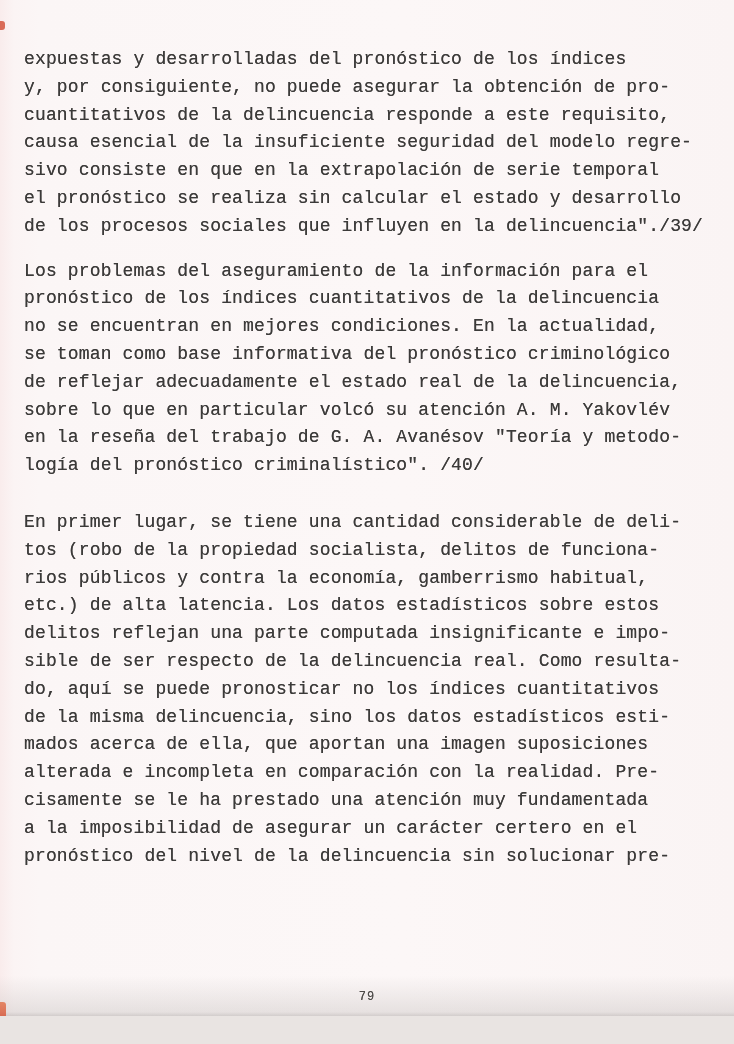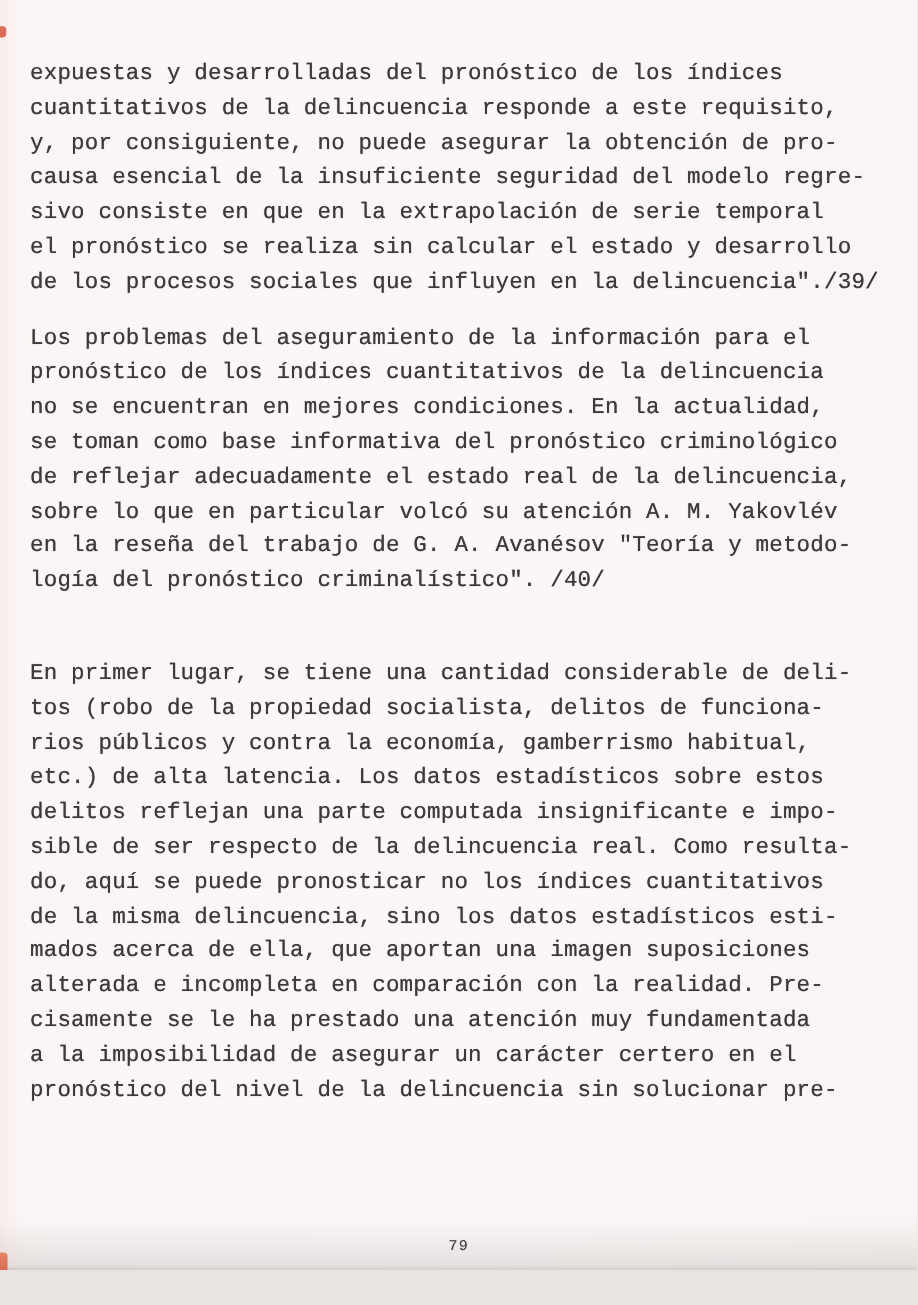--- a/index.html
+++ b/index.html
@@ -22,21 +22,21 @@
   .text-block {
     position: absolute;
     left: 24px;
     top: 46px;
     width: 690px;
   }
   .para {
     margin: 0;
   }
   .para-1 { margin-bottom: 17px; }
-  .para-2 { margin-bottom: 46px; }
+  .para-2 { margin-bottom: 29px; }
   .ln {
     font-size: 18px;
     line-height: 27.8px;
     letter-spacing: 0.15px;
     white-space: pre;
     color: #3b3a39;
     text-shadow: 0 0 0.6px rgba(52,50,48,0.75);
   }
   .page-number {
     position: absolute;
@@ -83,22 +83,22 @@
 <div class="page">
 
   <span class="edge-mark edge-mark-top"></span>
   <span class="edge-mark edge-mark-bottom"></span>
   <span class="ink-speck"></span>
 
   <div class="text-block">
 
     <div class="para para-1">
       <div class="ln">expuestas y desarrolladas del pronóstico de los índices</div>
+      <div class="ln">y, por consiguiente, no puede asegurar la obtención de pro-</div>
       <div class="ln">cuantitativos de la delincuencia responde a este requisito,</div>
-      <div class="ln">y, por consiguiente, no puede asegurar la obtención de pro-</div>
       <div class="ln">causa esencial de la insuficiente seguridad del modelo regre-</div>
       <div class="ln">sivo consiste en que en la extrapolación de serie temporal</div>
       <div class="ln">el pronóstico se realiza sin calcular el estado y desarrollo</div>
       <div class="ln">de los procesos sociales que influyen en la delincuencia"./39/</div>
     </div>
 
     <div class="para para-2">
       <div class="ln">Los problemas del aseguramiento de la información para el</div>
       <div class="ln">pronóstico de los índices cuantitativos de la delincuencia</div>
       <div class="ln">no se encuentran en mejores condiciones. En la actualidad,</div>

